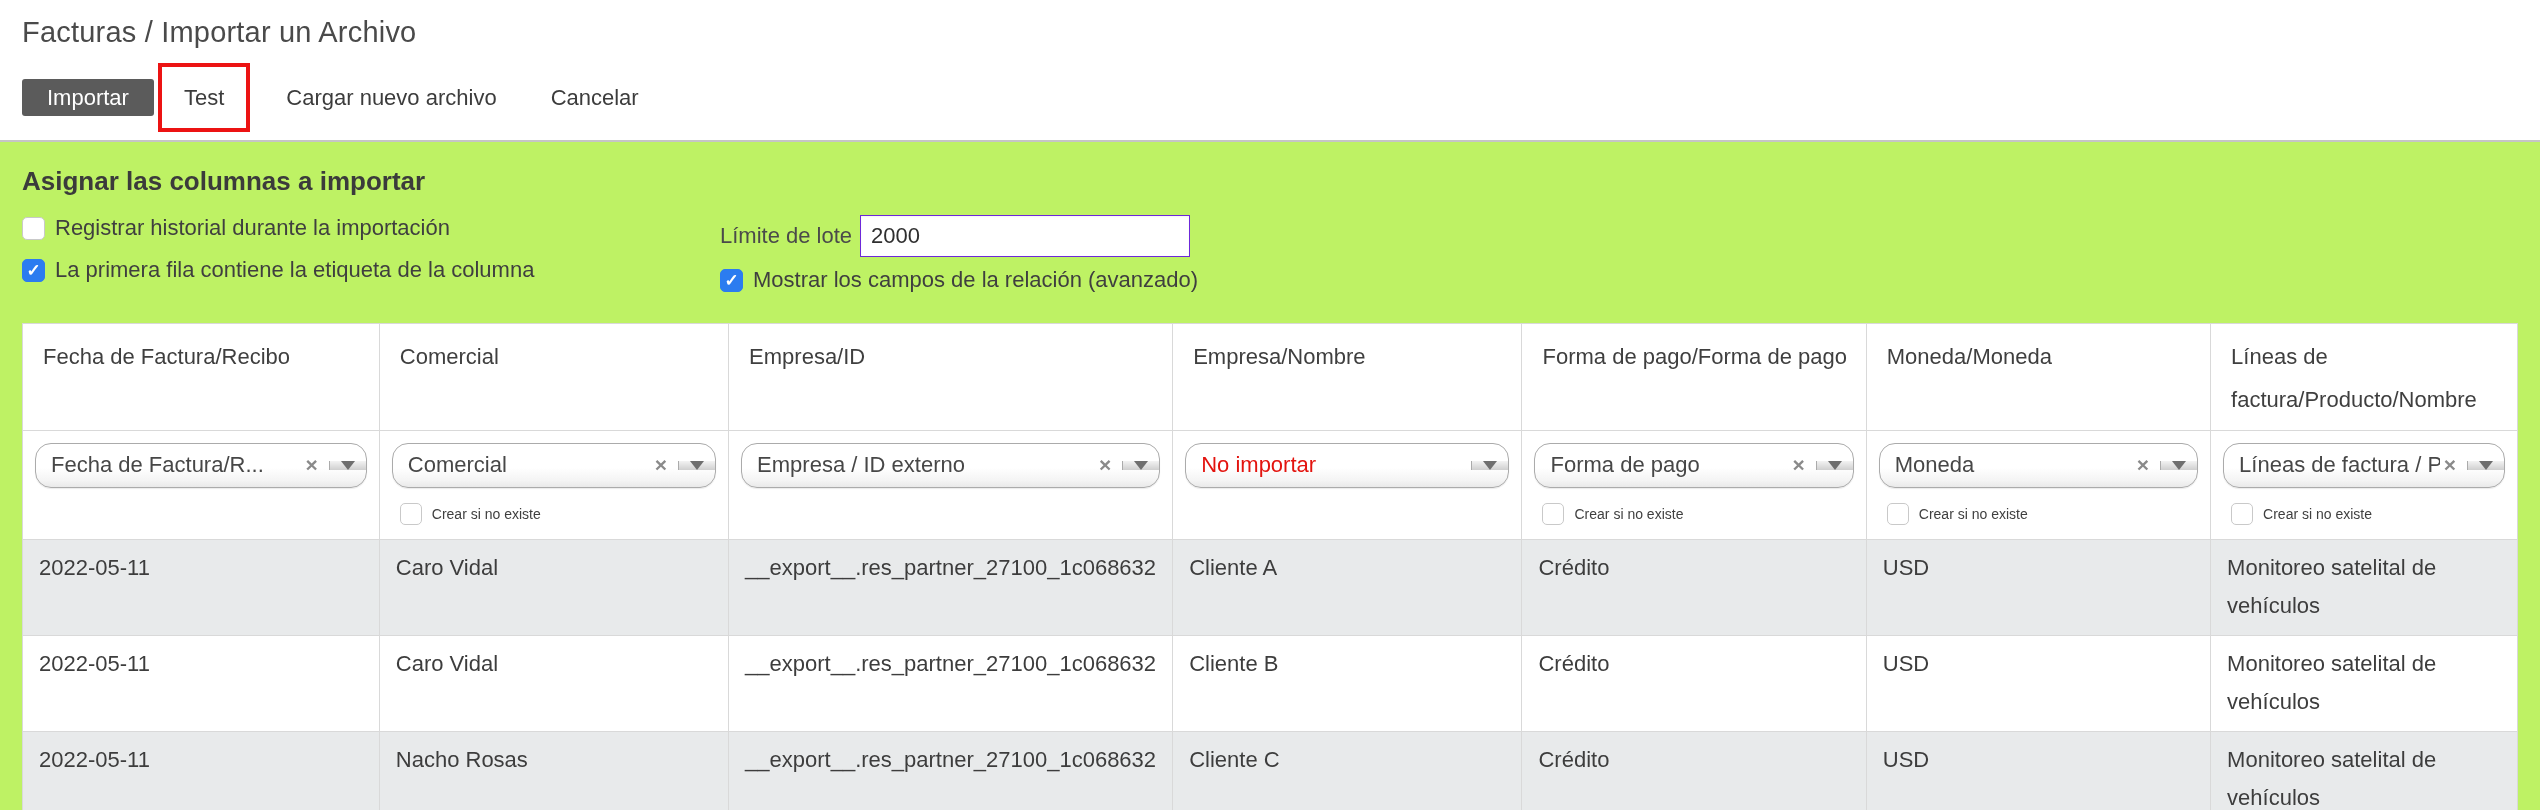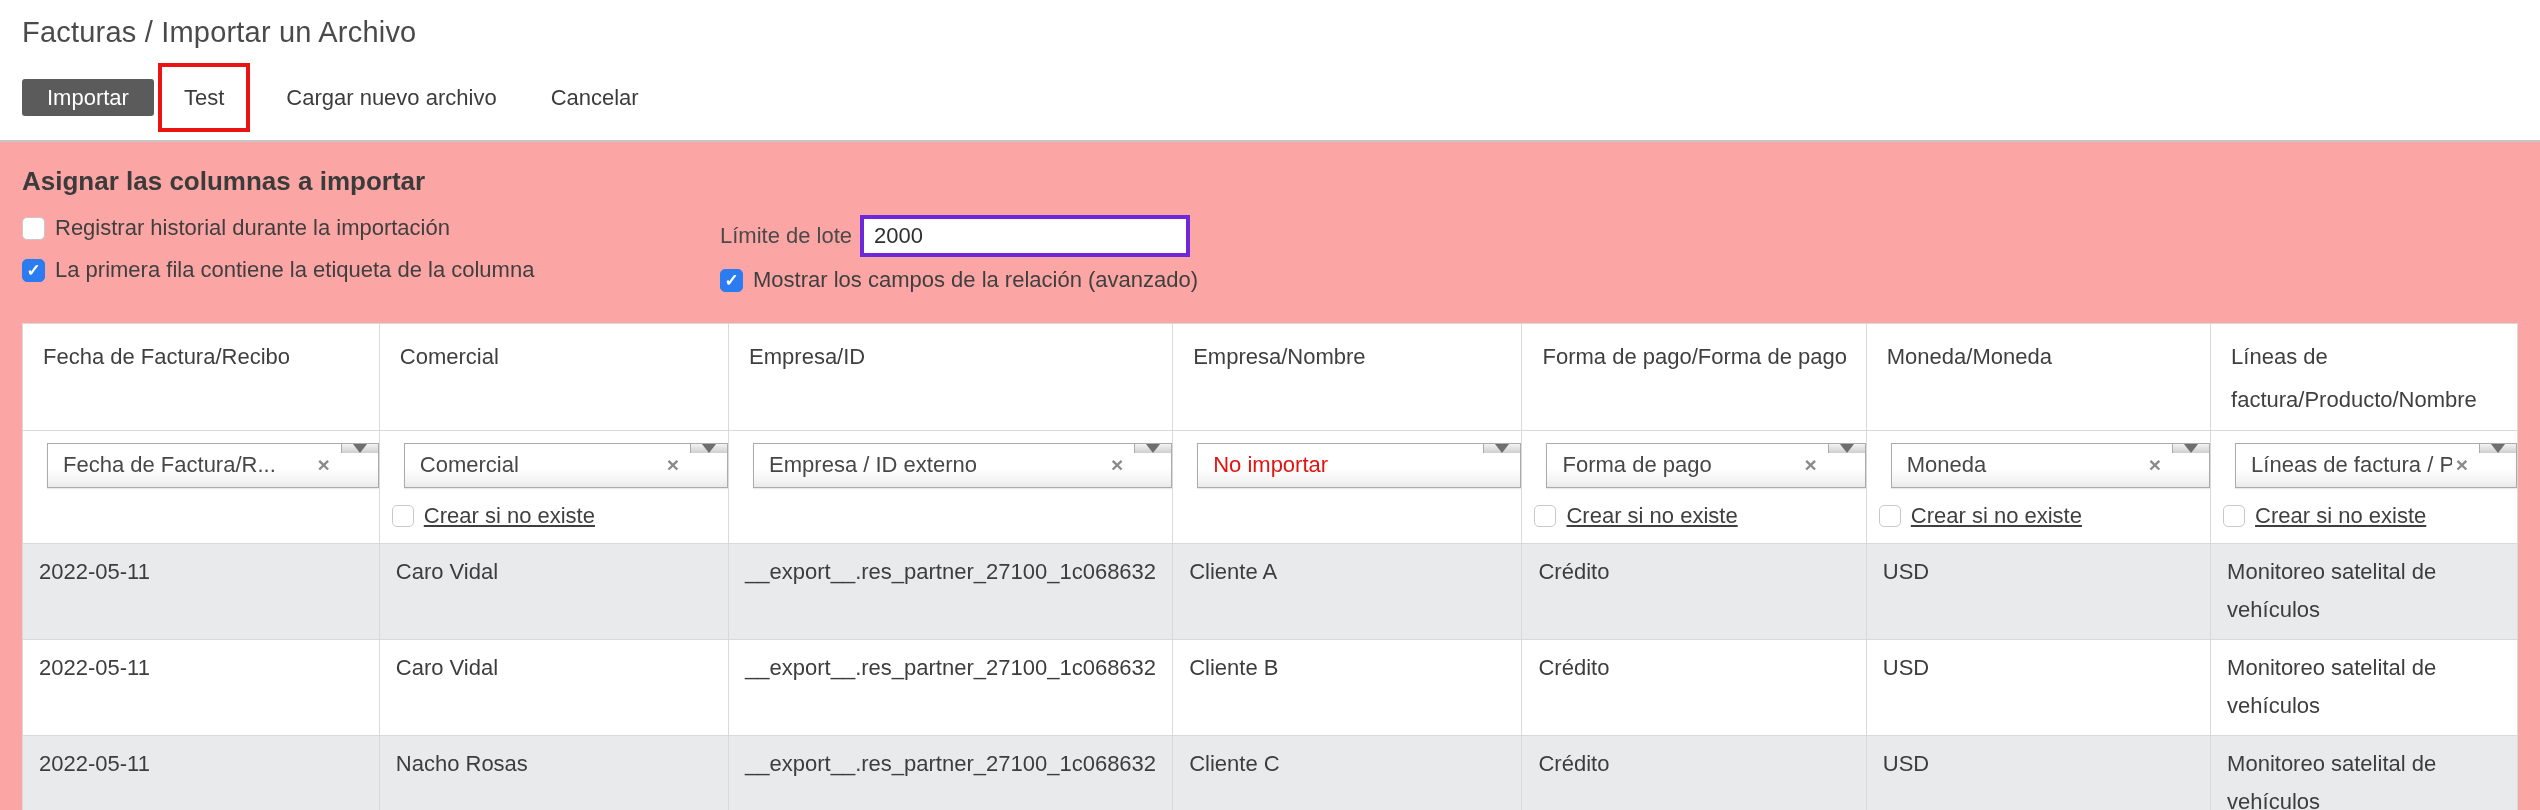--- a/index.html
+++ b/index.html
@@ -31,32 +31,32 @@
   .btn-plain {
     background: transparent; border: none; color: #3c3c3c;
     font-family: inherit; font-size: 22px; padding: 0 18px; height: 47px;
     cursor: pointer; white-space: nowrap;
   }
   .btn-plain.wide { margin-left: 18px; }
 
   
   .content {
     margin-top: 19px; border-top: 2px solid #c6c6c6;
-    background: #fca5a5; padding: 24px 22px 20px 22px; height: 670px;
+    background: #bef264; padding: 24px 22px 20px 22px; height: 670px;
   }
   .section-heading { font-size: 26px; font-weight: 700; color: #3b3b3b; }
 
   .options { display: flex; margin-top: 18px; }
   .opt-left { width: 698px; flex: 0 0 auto; }
   .opt-row { display: flex; align-items: center; margin-bottom: 16px; font-size: 22px; color: #3f3f3f; }
   .opt-right .opt-row { margin-bottom: 10px; }
   .opt-label { font-size: 22px; color: #4a4a4a; margin-right: 8px; white-space: nowrap; }
   .txt-input {
     font-family: inherit; font-size: 22px; color: #2f2f2f;
-    border: 4px solid #6d28d9; background: #fff; padding: 5px 10px;
+    border: 1px solid #6d28d9; background: #fff; padding: 5px 10px;
     height: 42px; width: 330px; box-shadow: 0 1px 2px rgba(0,0,0,0.04) inset;
   }
   .txt-input.short { width: 318px; }
 
   
   .cb {
     width: 23px; height: 23px; border-radius: 5px; border: 1px solid #c9c9c9;
     background: #fff; display: inline-flex; align-items: center; justify-content: center;
     margin-right: 10px; flex: 0 0 auto; cursor: pointer;
   }
@@ -77,24 +77,24 @@
   td.map-cell { background: #fff; padding: 12px 12px 14px 12px; vertical-align: top; }
   td.data-cell {
     padding: 9px 16px; vertical-align: top; line-height: 1.75; color: #3d3d3d;
     overflow: hidden;
   }
   tr.shaded td.data-cell { background: #e8eaeb; }
   td.data-cell.nowrap { white-space: nowrap; }
 
   
   .sel {
-    display: flex; align-items: flex-start; height: 45px; width: 100%;
-    border: 1px solid #ababab; border-radius: 0;
+    display: flex; align-items: center; height: 45px; width: 100%;
+    border: 1px solid #ababab; border-radius: 16px;
     background: linear-gradient(to bottom, #ffffff 55%, #f4f4f4 85%, #e9e9e9);
-    box-shadow: 0 1px 1px rgba(0,0,0,0.08); cursor: pointer; overflow: hidden; margin-left: 12px;
+    box-shadow: 0 1px 1px rgba(0,0,0,0.08); cursor: pointer; overflow: hidden;
   }
   .sel-label {
     flex: 1 1 auto; min-width: 0; align-self: center;
     padding: 0 6px 0 15px; color: #474747;
     white-space: nowrap; overflow: hidden;
   }
   .sel-x {
     align-self: center; color: #8a8a8a; font-weight: 700; font-size: 21px;
     padding: 0 11px 0 4px; cursor: pointer;
   }
@@ -103,21 +103,21 @@
     background: linear-gradient(to bottom, #f3f3f3, #cfcfcf);
     display: flex; align-items: center; justify-content: center; cursor: pointer;
   }
   .tri {
     width: 0; height: 0;
     border-left: 7px solid transparent; border-right: 7px solid transparent;
     border-top: 9px solid #6e6e6e;
   }
   .sel.no-import .sel-label { color: #e3140f; }
 
-  .create-row { display: flex; align-items: center; margin-top: 15px; font-size: 22px; color: #3f3f3f; margin-left: 0; text-decoration: underline; }
+  .create-row { display: flex; align-items: center; margin-top: 15px; font-size: 14px; color: #3f3f3f; margin-left: 8px; }
   .create-row .cb { width: 22px; height: 22px; }
 </style>
 </head>
 <body>
 
 <div class="top">
   <div class="breadcrumb">Facturas / Importar un Archivo</div>
 
   <div class="toolbar">
     <button class="btn-primary">Importar</button>

